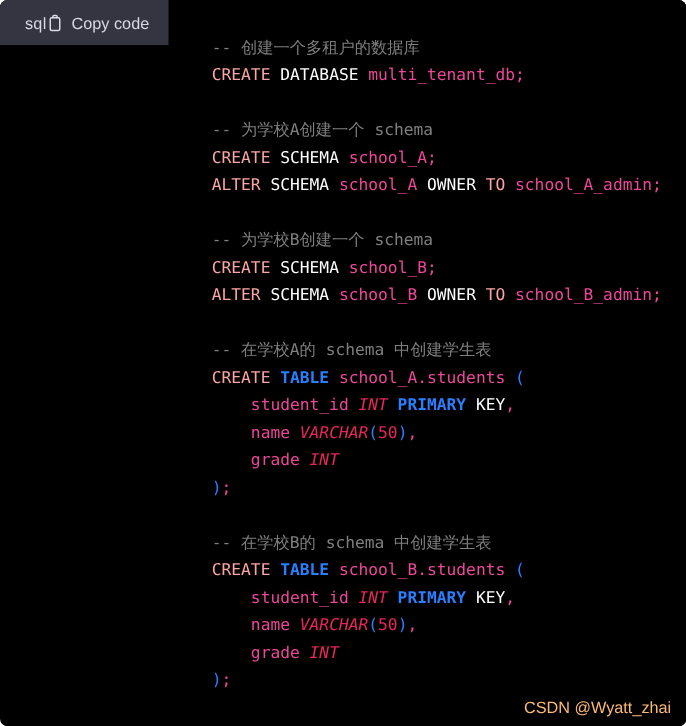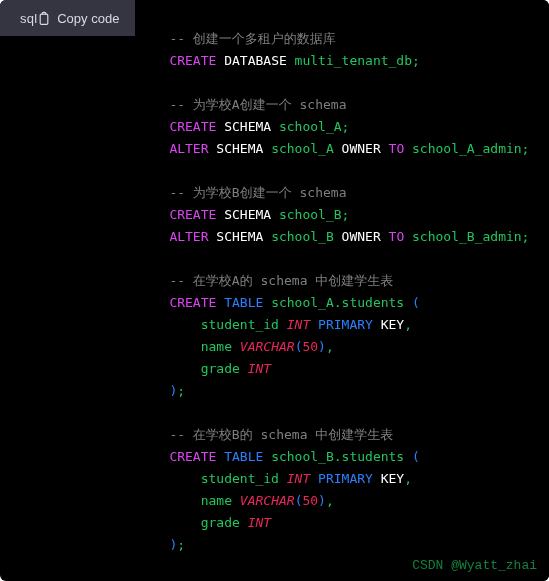--- a/index.html
+++ b/index.html
@@ -76,36 +76,36 @@
     font-family: "DejaVu Sans Mono", "Liberation Mono", monospace;
     font-size: 13px;
     line-height: 22px;
     white-space: pre;
     color: #e6e6e6;
   }
   .line { height: 22px; white-space: pre; }
 
   
   .t-com  { color: #7f7f7f; }        
-  .t-kw   { color: #d946ef; }        
-  .t-kw2  { color: #2b7fff; }        
-  .t-pln  { color: #22c55e; }        
+  .t-kw   { color: #fca5a5; }        
+  .t-kw2  { color: #2b7fff; font-weight: bold; }        
+  .t-pln  { color: #ec4899; }        
   .t-typ  { color: #e8275a; font-style: italic; }        
   .t-num  { color: #e8275a; }        
   .t-pun  { color: #2b7fff; }        
   .t-wkw  { color: #ffffff; }        
 
   
   .watermark {
     position: absolute;
     right: 12px;
     bottom: 8px;
-    color: #15803d;
+    color: #fdba74;
     font-size: 13px;
-    font-family: Liberation Mono, monospace;
+    font-family: Liberation Sans, sans-serif;
     user-select: none;
     pointer-events: none;
   }
 </style>
 </head>
 <body>
 
 <div class="code-block">
 
   <div class="cb-header">

